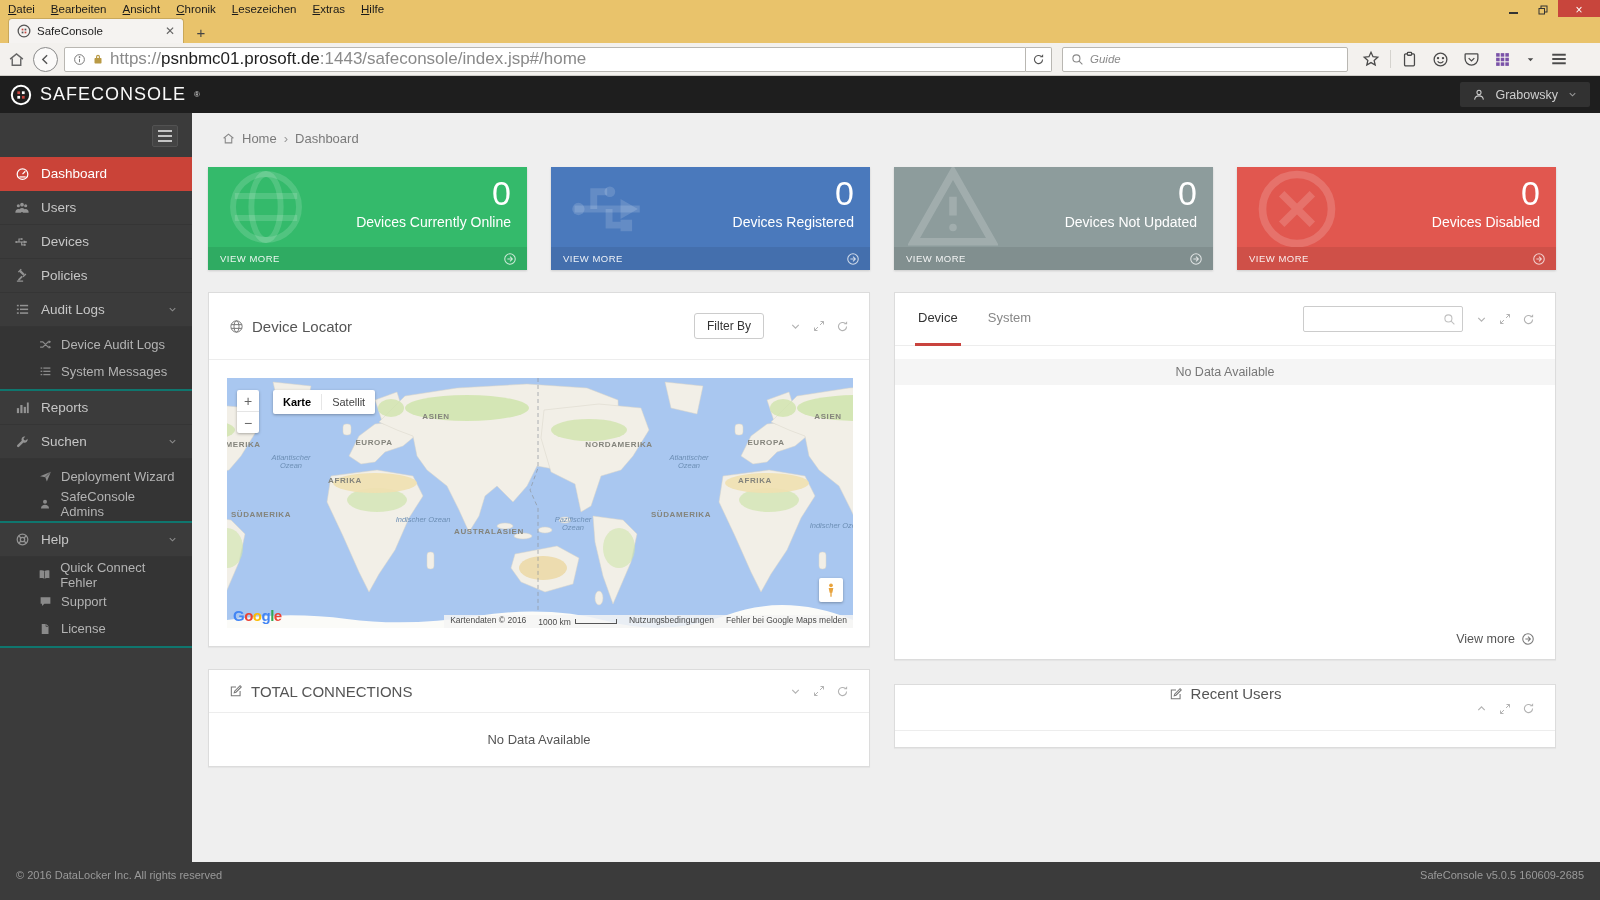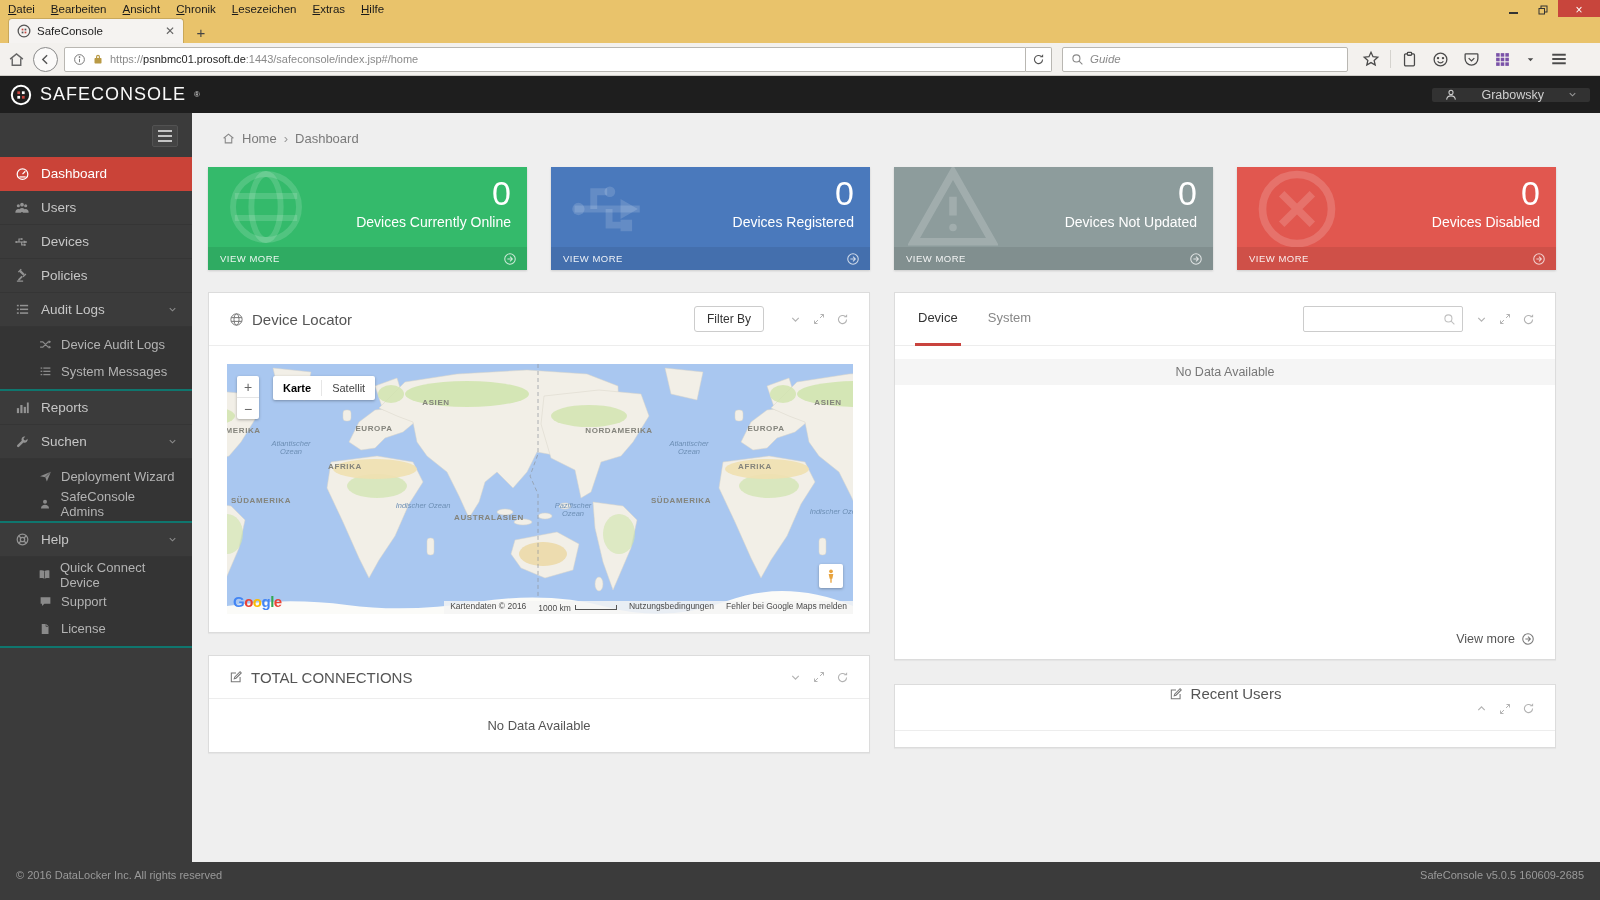--- a/index.html
+++ b/index.html
@@ -19,34 +19,34 @@
   .tabbar { position:absolute; left:0; top:17px; right:0; height:26px; background:#e9c36b; display:flex; align-items:flex-end; }
   .tab { width:176px; height:25px; background:#f5f3f1; border:1px solid #c9a85a; border-bottom:none; border-radius:4px 4px 0 0; margin-left:8px; display:flex; align-items:center; padding:0 8px; gap:6px; }
   .tab-title { font-size:11.5px; color:#222; flex:1; white-space:nowrap; overflow:hidden; }
   .tab-close { color:#666; font-size:12px; }
   .newtab { width:26px; height:22px; display:flex; align-items:center; justify-content:center; color:#444; font-size:15px; margin-left:4px; }
 
   .navbar { position:absolute; left:0; top:43px; right:0; height:33px; background:#f3f1ee; border-bottom:1px solid #cfcdc8; display:flex; align-items:center; padding:0 8px; }
   .navicon { color:#666; display:flex; align-items:center; justify-content:center; }
   .backbtn { width:25px; height:25px; border:1.5px solid #8a8a8a; border-radius:50%; margin:0 6px 0 8px; display:flex; align-items:center; justify-content:center; color:#555; background:#fbfaf9; }
   .urlbox { width:962px; height:25px; background:#fff; border:1px solid #b9b7b2; border-radius:2px 0 0 2px; display:flex; align-items:center; padding:0 8px; gap:6px; }
-  .urltext { font-size:11px; color:#8a8a8a; white-space:nowrap; overflow:hidden; }
+  .urltext { font-size:17px; color:#8a8a8a; white-space:nowrap; overflow:hidden; }
   .urltext b { color:#1e1e1e; font-weight:normal; }
   .reloadbtn { width:26px; height:25px; background:#fff; border:1px solid #b9b7b2; border-left:none; border-radius:0 2px 2px 0; display:flex; align-items:center; justify-content:center; color:#555; }
   .searchbox { width:286px; height:25px; background:#fff; border:1px solid #b9b7b2; border-radius:2px; margin-left:10px; display:flex; align-items:center; padding:0 8px; gap:6px; }
   .searchbox .ph { font-size:11.5px; color:#8a8a8a; font-style:italic; }
   .navright { display:flex; align-items:center; gap:14px; margin-left:14px; color:#4a4a4a; }
   .navright .sep { width:1px; height:18px; background:#d5d3ce; margin:0 -4px; }
 
   
   .appheader { position:absolute; left:0; top:76px; right:0; height:37px; background:#1e1e1e; display:flex; align-items:center; padding:0 10px; }
   .logo { display:flex; align-items:center; gap:8px; color:#fff; }
   .logo-text { font-size:18px; letter-spacing:1px; color:#fafafa; }
   .logo-reg { font-size:8px; vertical-align:super; color:#ddd; }
-  .userbox { margin-left:auto; height:14px; background:#323232; border-radius:2px; display:flex; align-items:center; gap:23px; padding:0 12px; color:#cfcfcf; font-size:12.5px; }
+  .userbox { margin-left:auto; height:25px; background:#323232; border-radius:2px; display:flex; align-items:center; gap:9px; padding:0 12px; color:#cfcfcf; font-size:12.5px; }
 
   
   .sidebar { position:absolute; left:0; top:113px; width:192px; bottom:38px; background:#3b3b3b; }
   .sbtoggle { width:26px; height:22px; background:#444; border:1px solid #525252; border-radius:2px; margin:12px 14px 10px auto; display:flex; flex-direction:column; justify-content:center; align-items:center; gap:3px; }
   .sbtoggle i { display:block; width:14px; height:2px; background:#c4c4c4; }
   .nav-item { height:34px; display:flex; align-items:center; gap:11px; padding:0 14px; color:#c6c6c6; font-size:13.5px; border-bottom:1px solid #353535; position:relative; }
   .nav-item .ni-icon { color:#939393; width:16px; display:flex; justify-content:center; }
   .nav-item.active { background:#ca4338; color:#fff; border-bottom-color:#ca4338; }
   .nav-item.active .ni-icon { color:#fff; }
   .nav-item .chev { margin-left:auto; color:#8d8d8d; }
@@ -72,21 +72,21 @@
   .cols { display:flex; gap:24px; margin-top:22px; align-items:flex-start; }
   .col { width:662px; display:flex; flex-direction:column; }
   .panel { background:#fff; border:1px solid #dcdcdc; box-shadow:0 1px 1px rgba(0,0,0,.04); }
   .panel-head { display:flex; align-items:center; padding:0 20px; border-bottom:1px solid #ededed; }
   .panel-title { font-size:15px; color:#555; display:flex; align-items:center; gap:8px; }
   .panel-title .pt-icon { color:#777; display:flex; }
   .head-icons { margin-left:auto; display:flex; align-items:center; gap:11px; color:#b3b3b3; }
   .filterbtn { height:26px; border:1px solid #ccc; border-radius:3px; background:#fff; color:#333; font-size:12px; padding:0 12px; margin-right:14px; display:flex; align-items:center; }
 
   
-  .locator-head { height:53px; }
+  .locator-head { height:67px; }
   .mapwrap { margin:18px; width:626px; height:250px; position:relative; background:#a9c7f0; overflow:hidden; }
   .map-svg { position:absolute; inset:0; width:100%; height:100%; }
   .mlabel { position:absolute; font-size:8px; font-weight:bold; letter-spacing:.6px; color:#84847c; transform:translateX(-50%); white-space:nowrap; }
   .olabel { position:absolute; font-size:7.5px; font-style:italic; color:#6d8fb5; transform:translateX(-50%); text-align:center; line-height:8px; width:58px; }
   .zoomctrl { position:absolute; left:10px; top:12px; width:22px; background:#fff; border-radius:2px; box-shadow:0 1px 3px rgba(0,0,0,.3); display:flex; flex-direction:column; }
   .zoomctrl .zbtn { height:21px; display:flex; align-items:center; justify-content:center; font-size:14px; color:#666; }
   .zoomctrl .zdiv { height:1px; background:#e5e5e5; }
   .maptype { position:absolute; left:46px; top:12px; background:#fff; border-radius:2px; box-shadow:0 1px 3px rgba(0,0,0,.3); display:flex; height:24px; align-items:center; }
   .maptype .mt { font-size:11px; padding:0 10px; color:#444; }
   .maptype .mt.sel { font-weight:bold; color:#000; }
@@ -598,21 +598,21 @@
           </svg>
         </span>
     </div>
     <div class="subnav">
       <div class="sub-item">
         <span class="ni-icon">
             <svg class="ic" width="13" height="13">
               <use href="#i-book"></use>
             </svg>
           </span>
-        <span>Quick Connect Device</span>
+        <span>Quick Connect Fehler</span>
       </div>
       <div class="sub-item">
         <span class="ni-icon">
             <svg class="ic" width="13" height="13">
               <use href="#i-chat"></use>
             </svg>
           </span>
         <span>Support</span>
       </div>
       <div class="sub-item">

